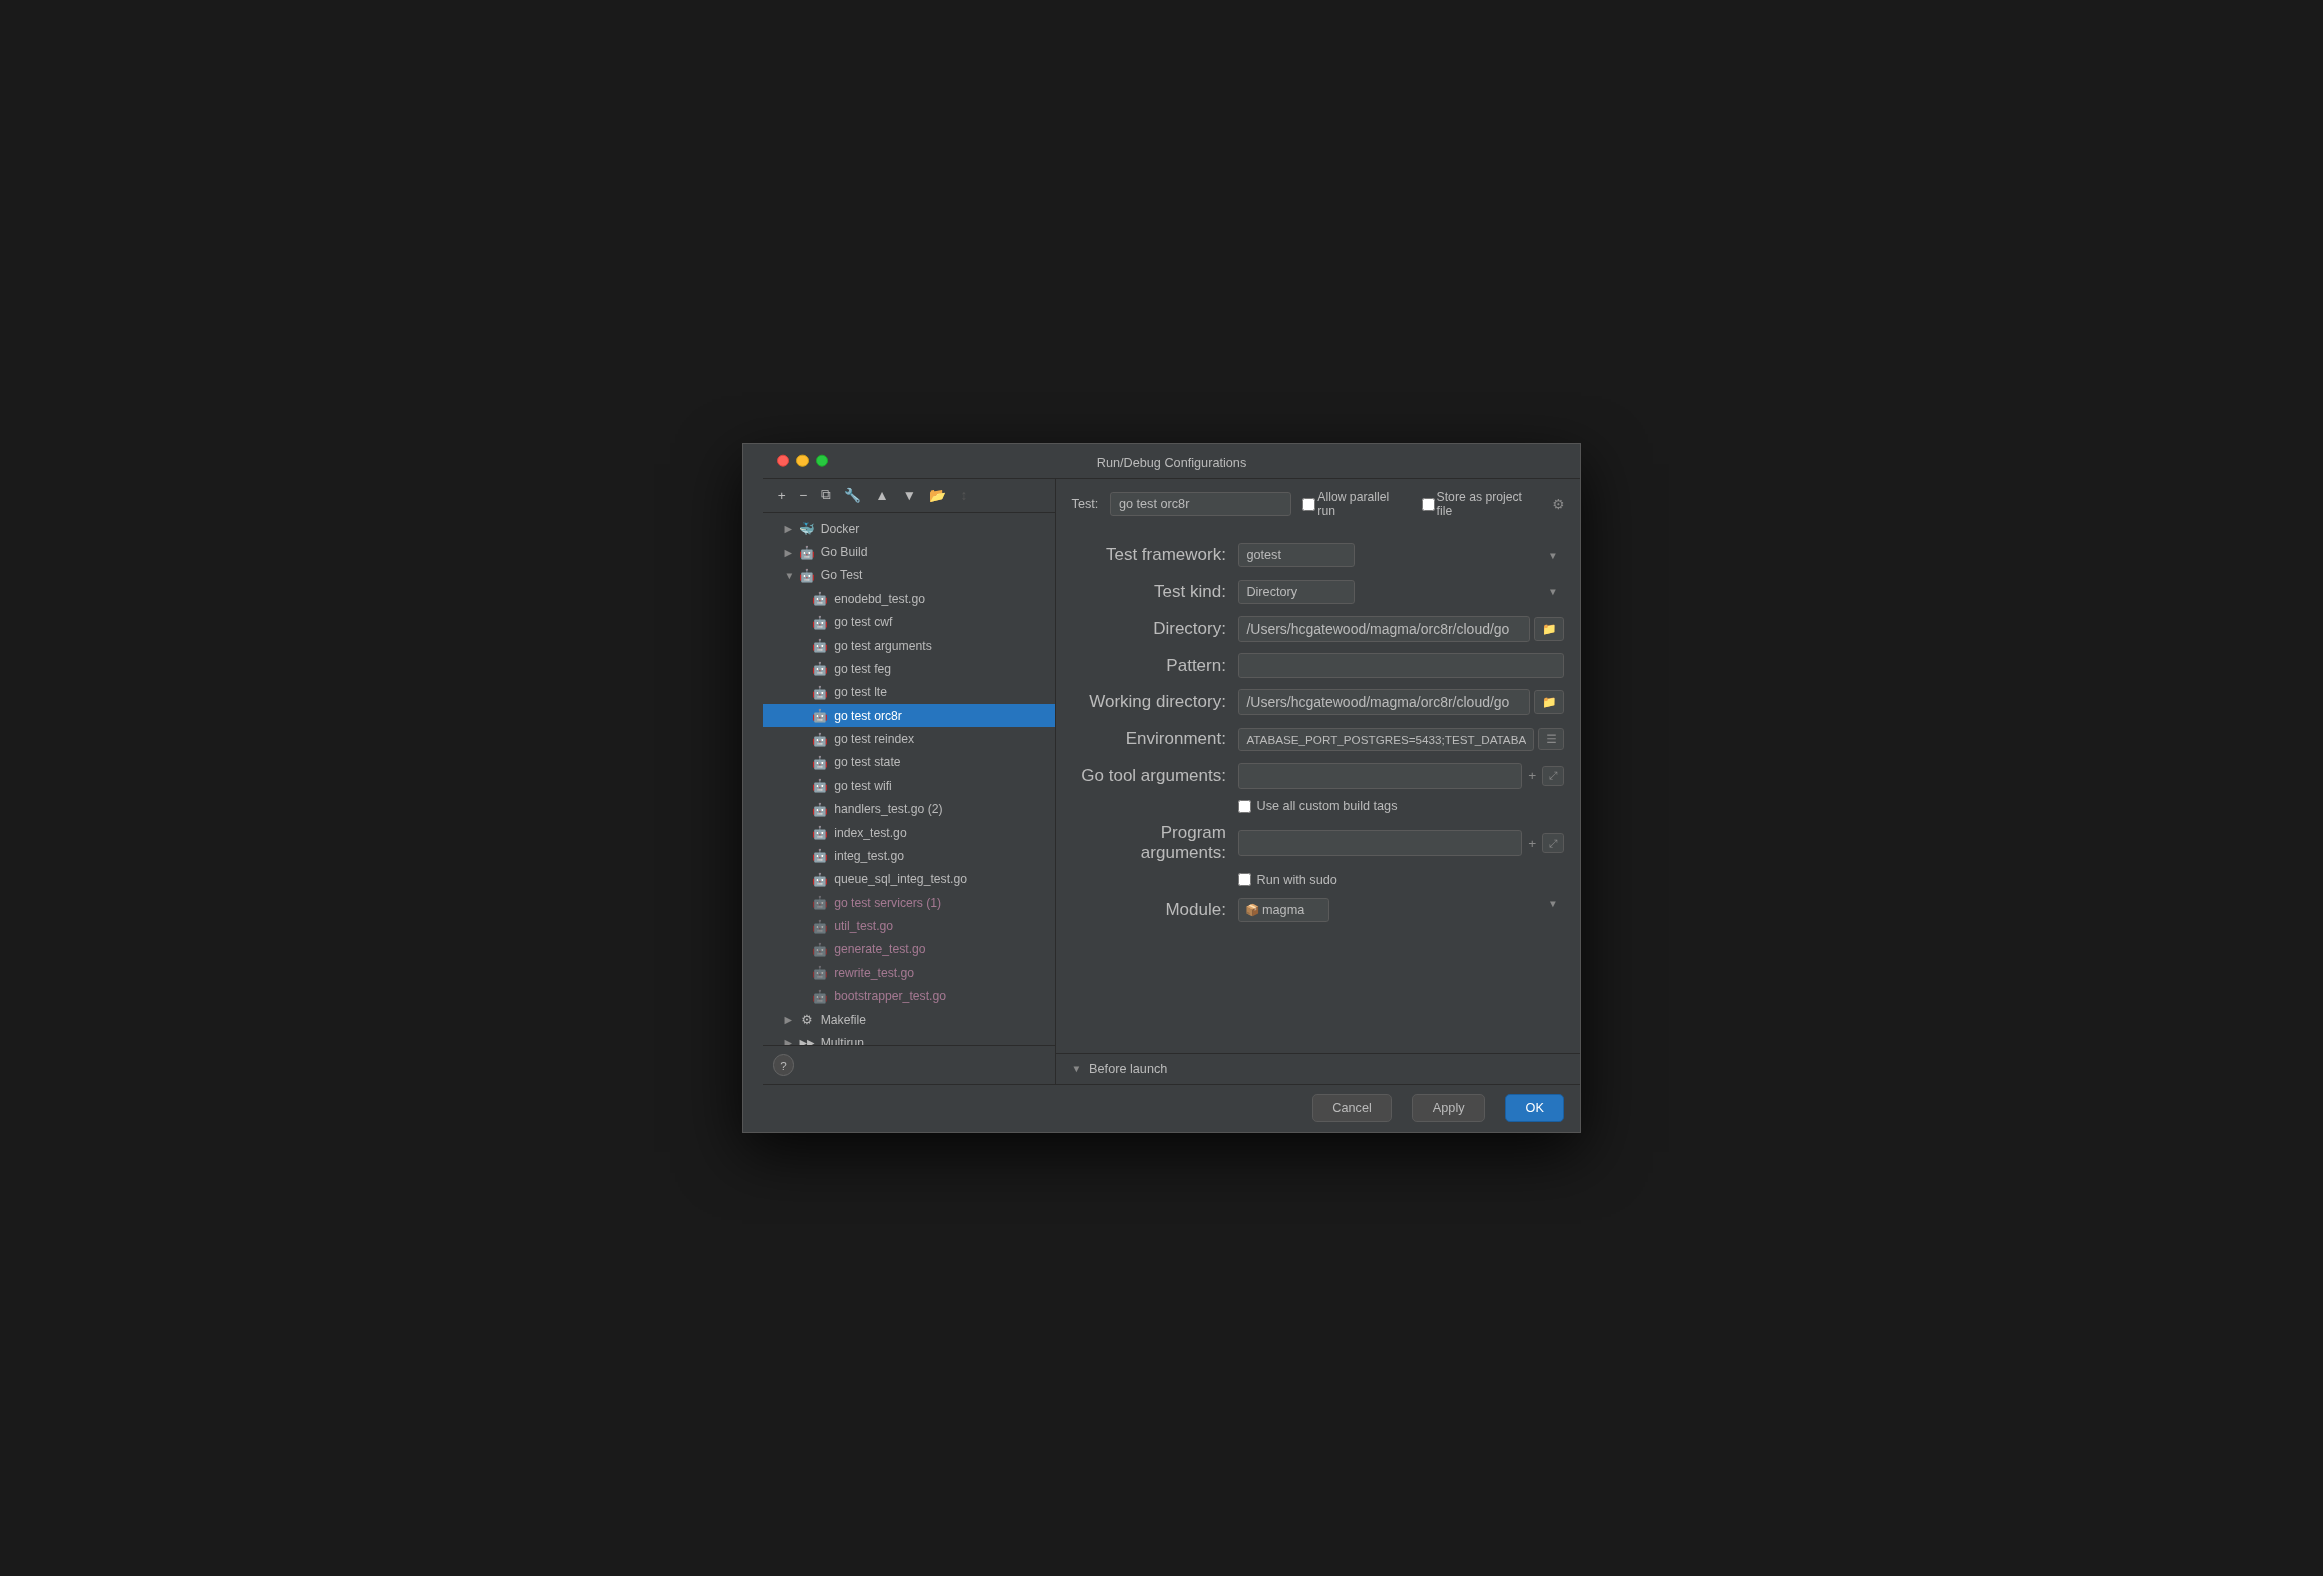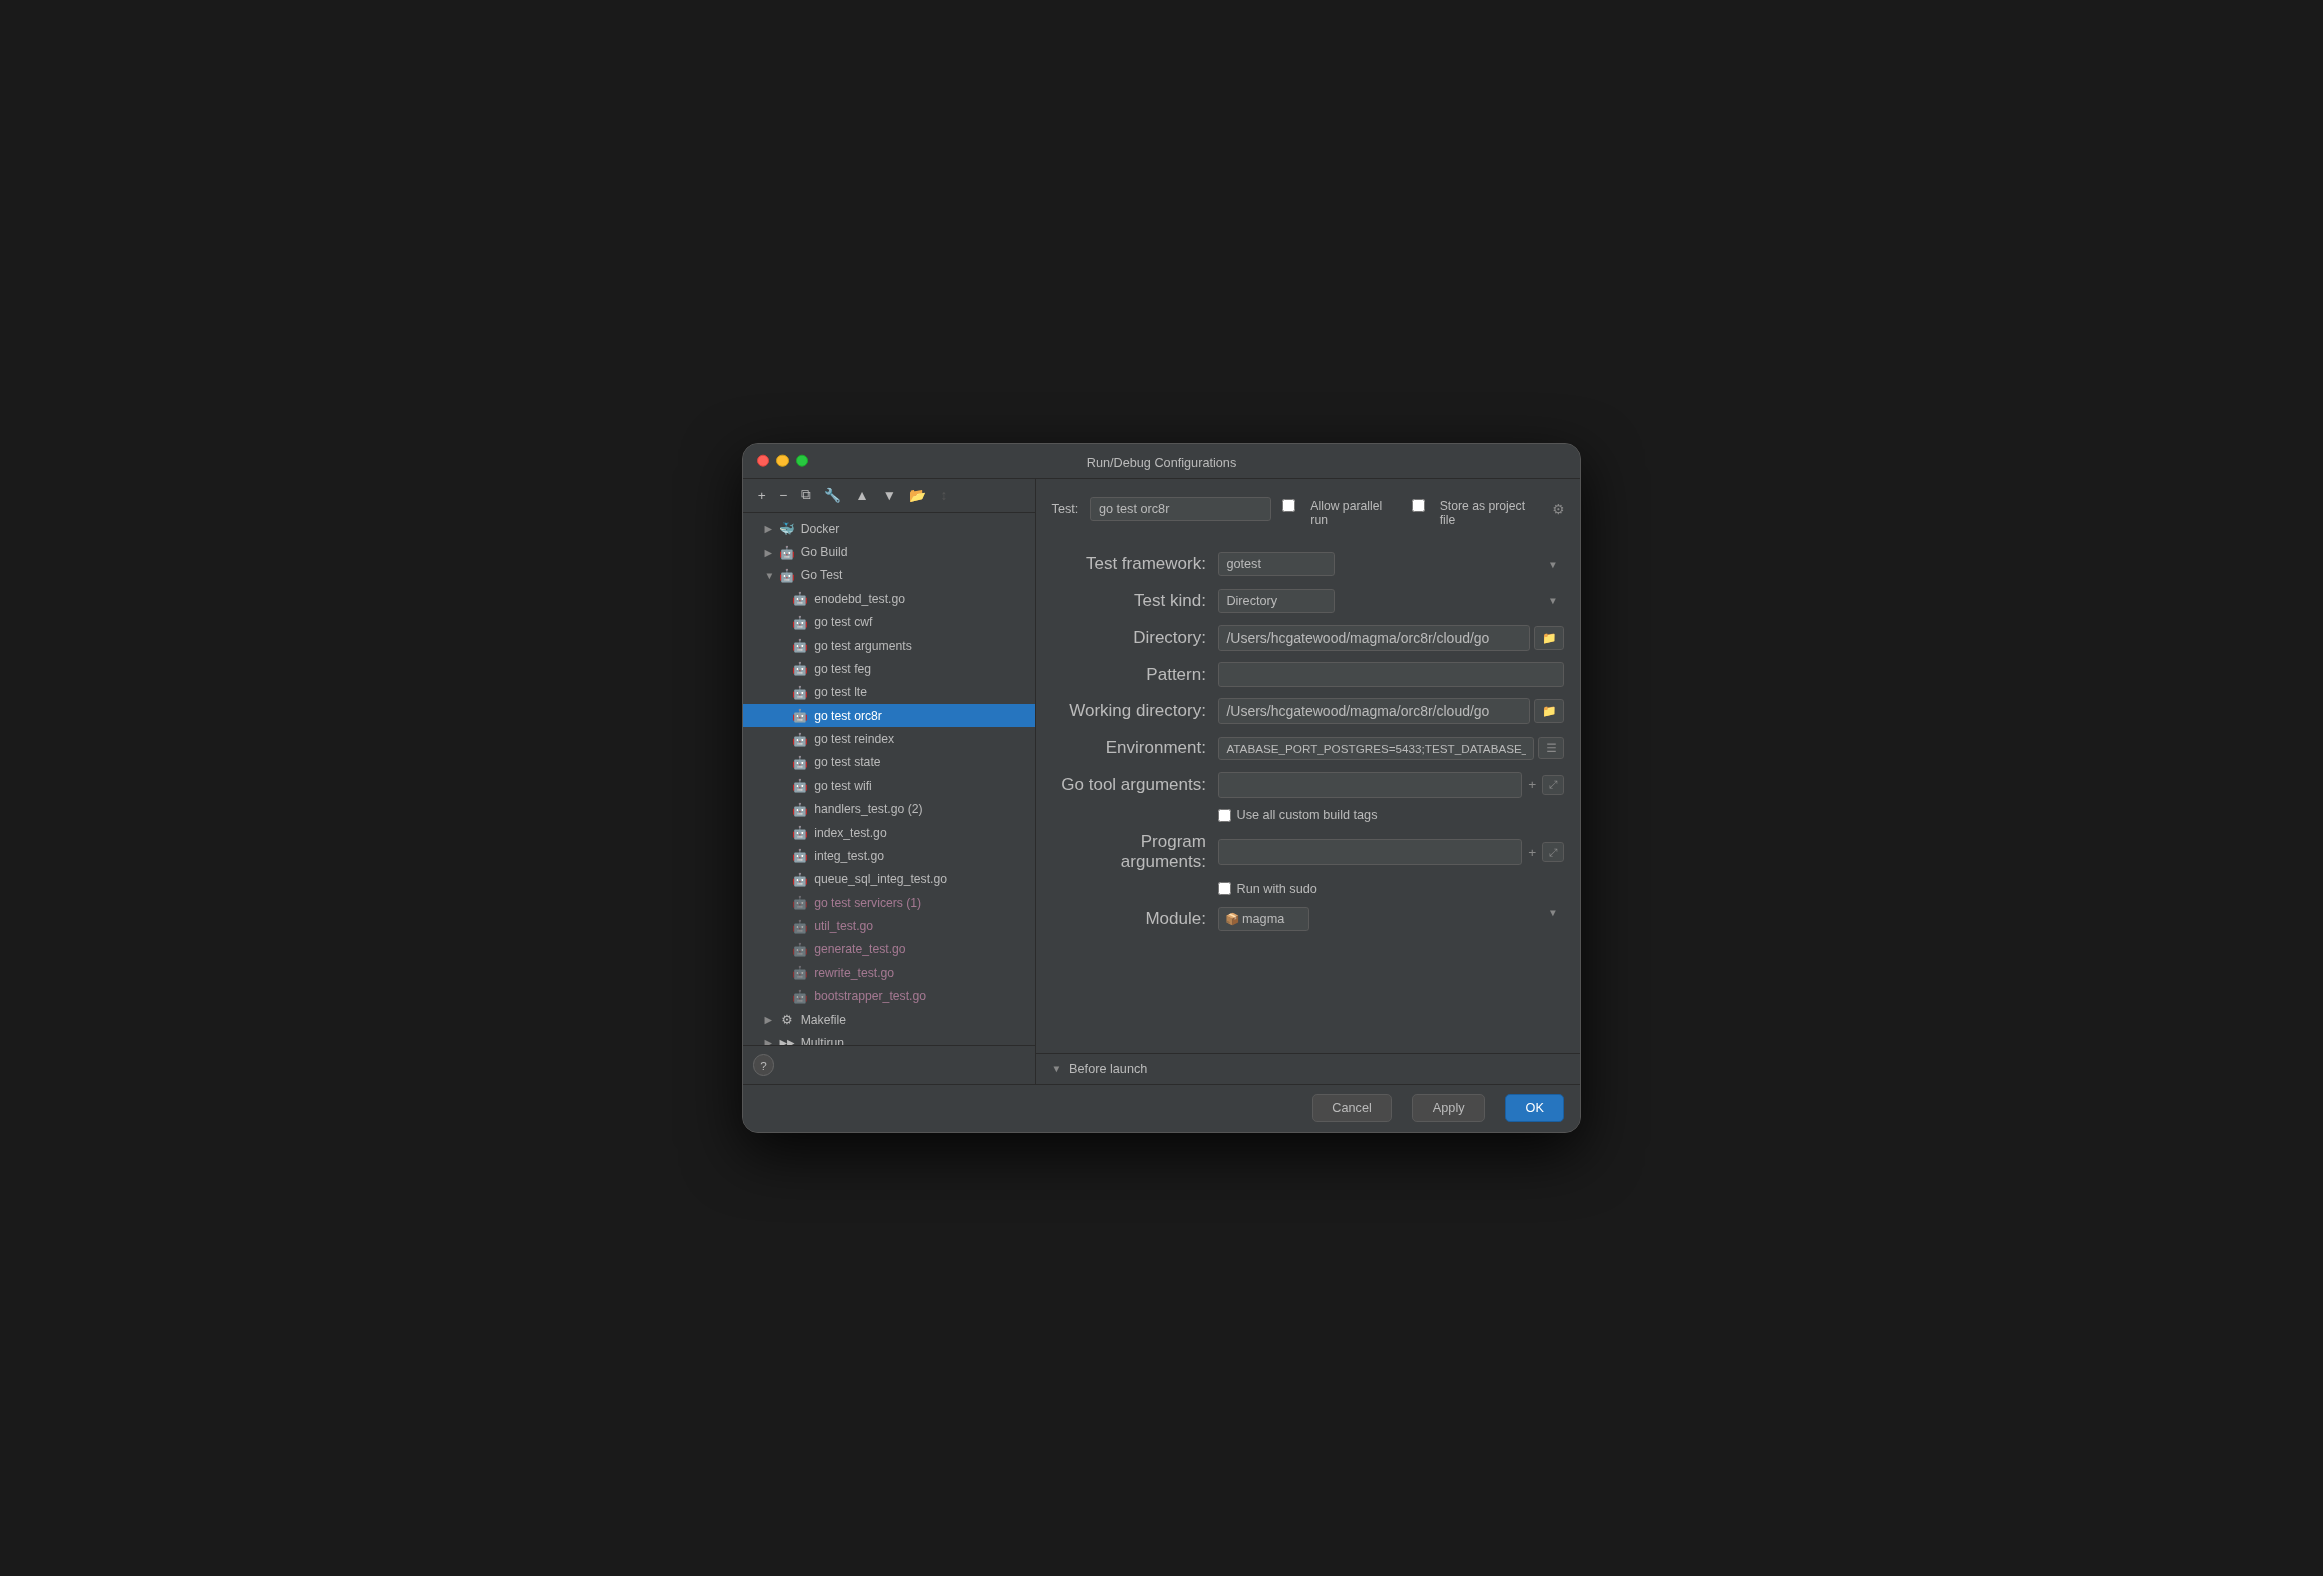--- a/index.html
+++ b/index.html
@@ -6,25 +6,26 @@
     body {
       background: #1a1a1a;
       display: flex;
       align-items: center;
       justify-content: center;
       min-height: 100vh;
       font-family: -apple-system, BlinkMacSystemFont, 'Helvetica Neue', Arial, sans-serif;
     }
     .dialog {
       background: #3c3f41;
-      border-radius: 16px;
+      border-radius: 0;
       width: 839px;
       box-shadow: 0 19.5px 59px rgba(0,0,0,0.8);
       overflow: hidden;
       border: 1px solid #555;
+      padding-left: 20px;
     }
     .title-bar {
       background: #3c3f41;
       padding: 11.7px 15.6px 7.8px;
       display: flex;
       align-items: center;
       justify-content: center;
       position: relative;
       border-bottom: 1px solid #2b2b2b;
     }
@@ -166,26 +167,25 @@
       outline: none;
       max-width: 215px;
     }
     .checkbox-group {
       display: flex;
       align-items: center;
       gap: 13.7px;
     }
     .checkbox-label {
       display: flex;
-      align-items: flex-start;
-      gap: 15px;
+      align-items: center;
+      gap: 2px;
       color: #bbbbbb;
       font-size: 12.2px;
       cursor: pointer;
-      margin-top: 9px;
     }
     .checkbox-label input[type=checkbox] {
       accent-color: #2675bf;
       cursor: pointer;
     }
     .gear-icon {
       color: #888;
       font-size: 13.7px;
       cursor: pointer;
     }

